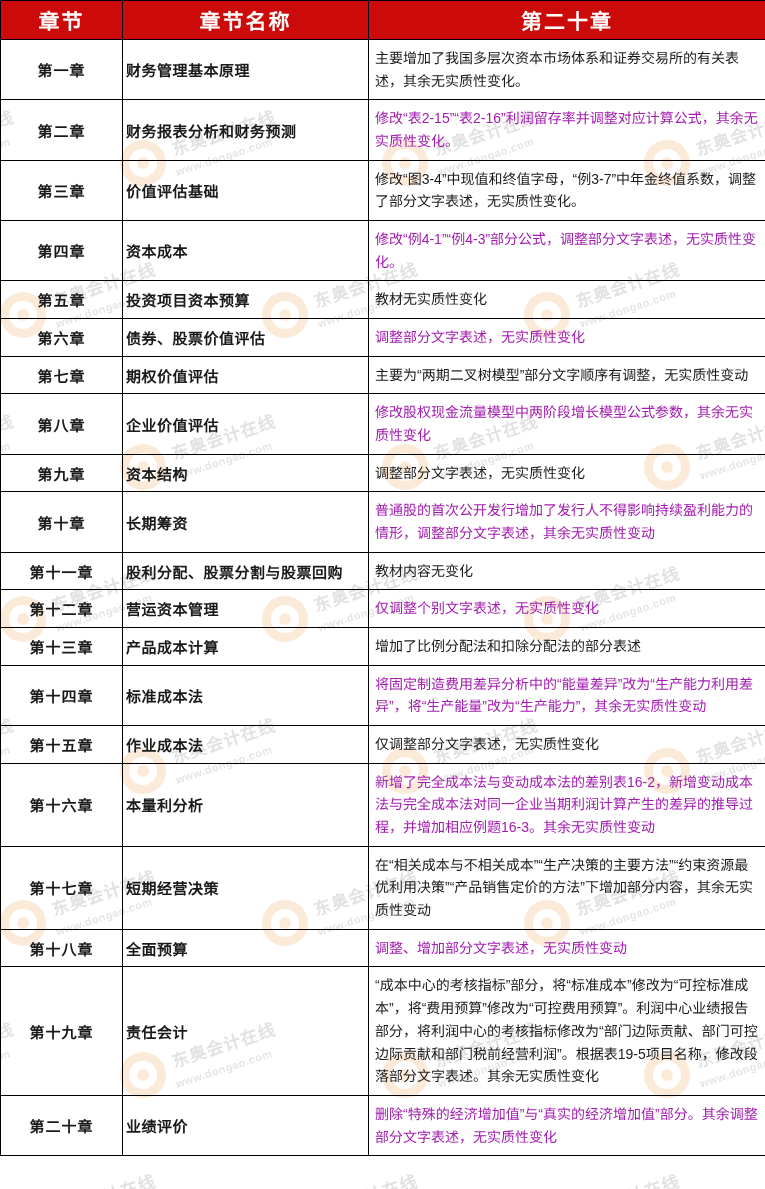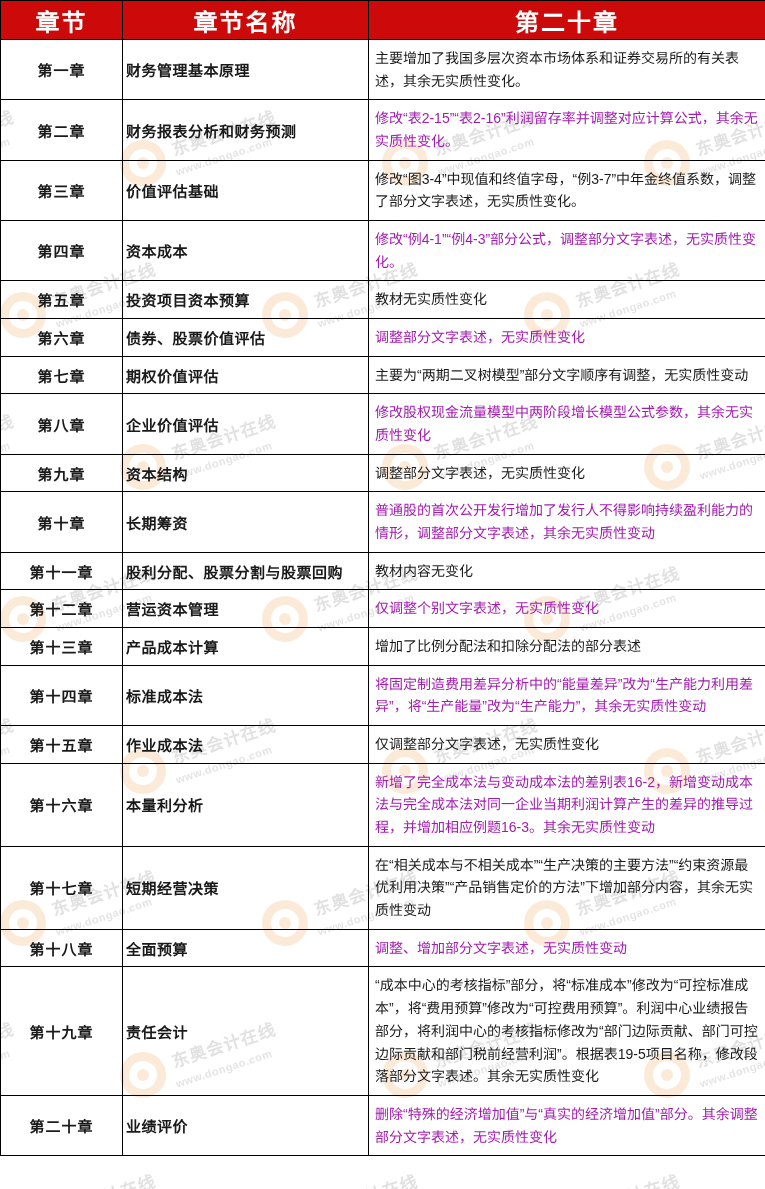--- a/index.html
+++ b/index.html
@@ -86,21 +86,21 @@
   }
   #change-table td,
   #change-table th {
     border: 1px solid #000000;
     box-sizing: border-box;
     vertical-align: middle;
   }
   thead th {
     background: #cc0a0a;
     color: #ffffff;
-    font-size: 24px;
+    font-size: 21px;
     font-weight: 700;
     letter-spacing: 2px;
     text-align: center;
     height: 39px;
     padding: 0;
     border-color: #000000;
   }
   col.c-chapter { width: 122px; }
   col.c-name    { width: 246px; }
   col.c-change  { width: 397px; }

